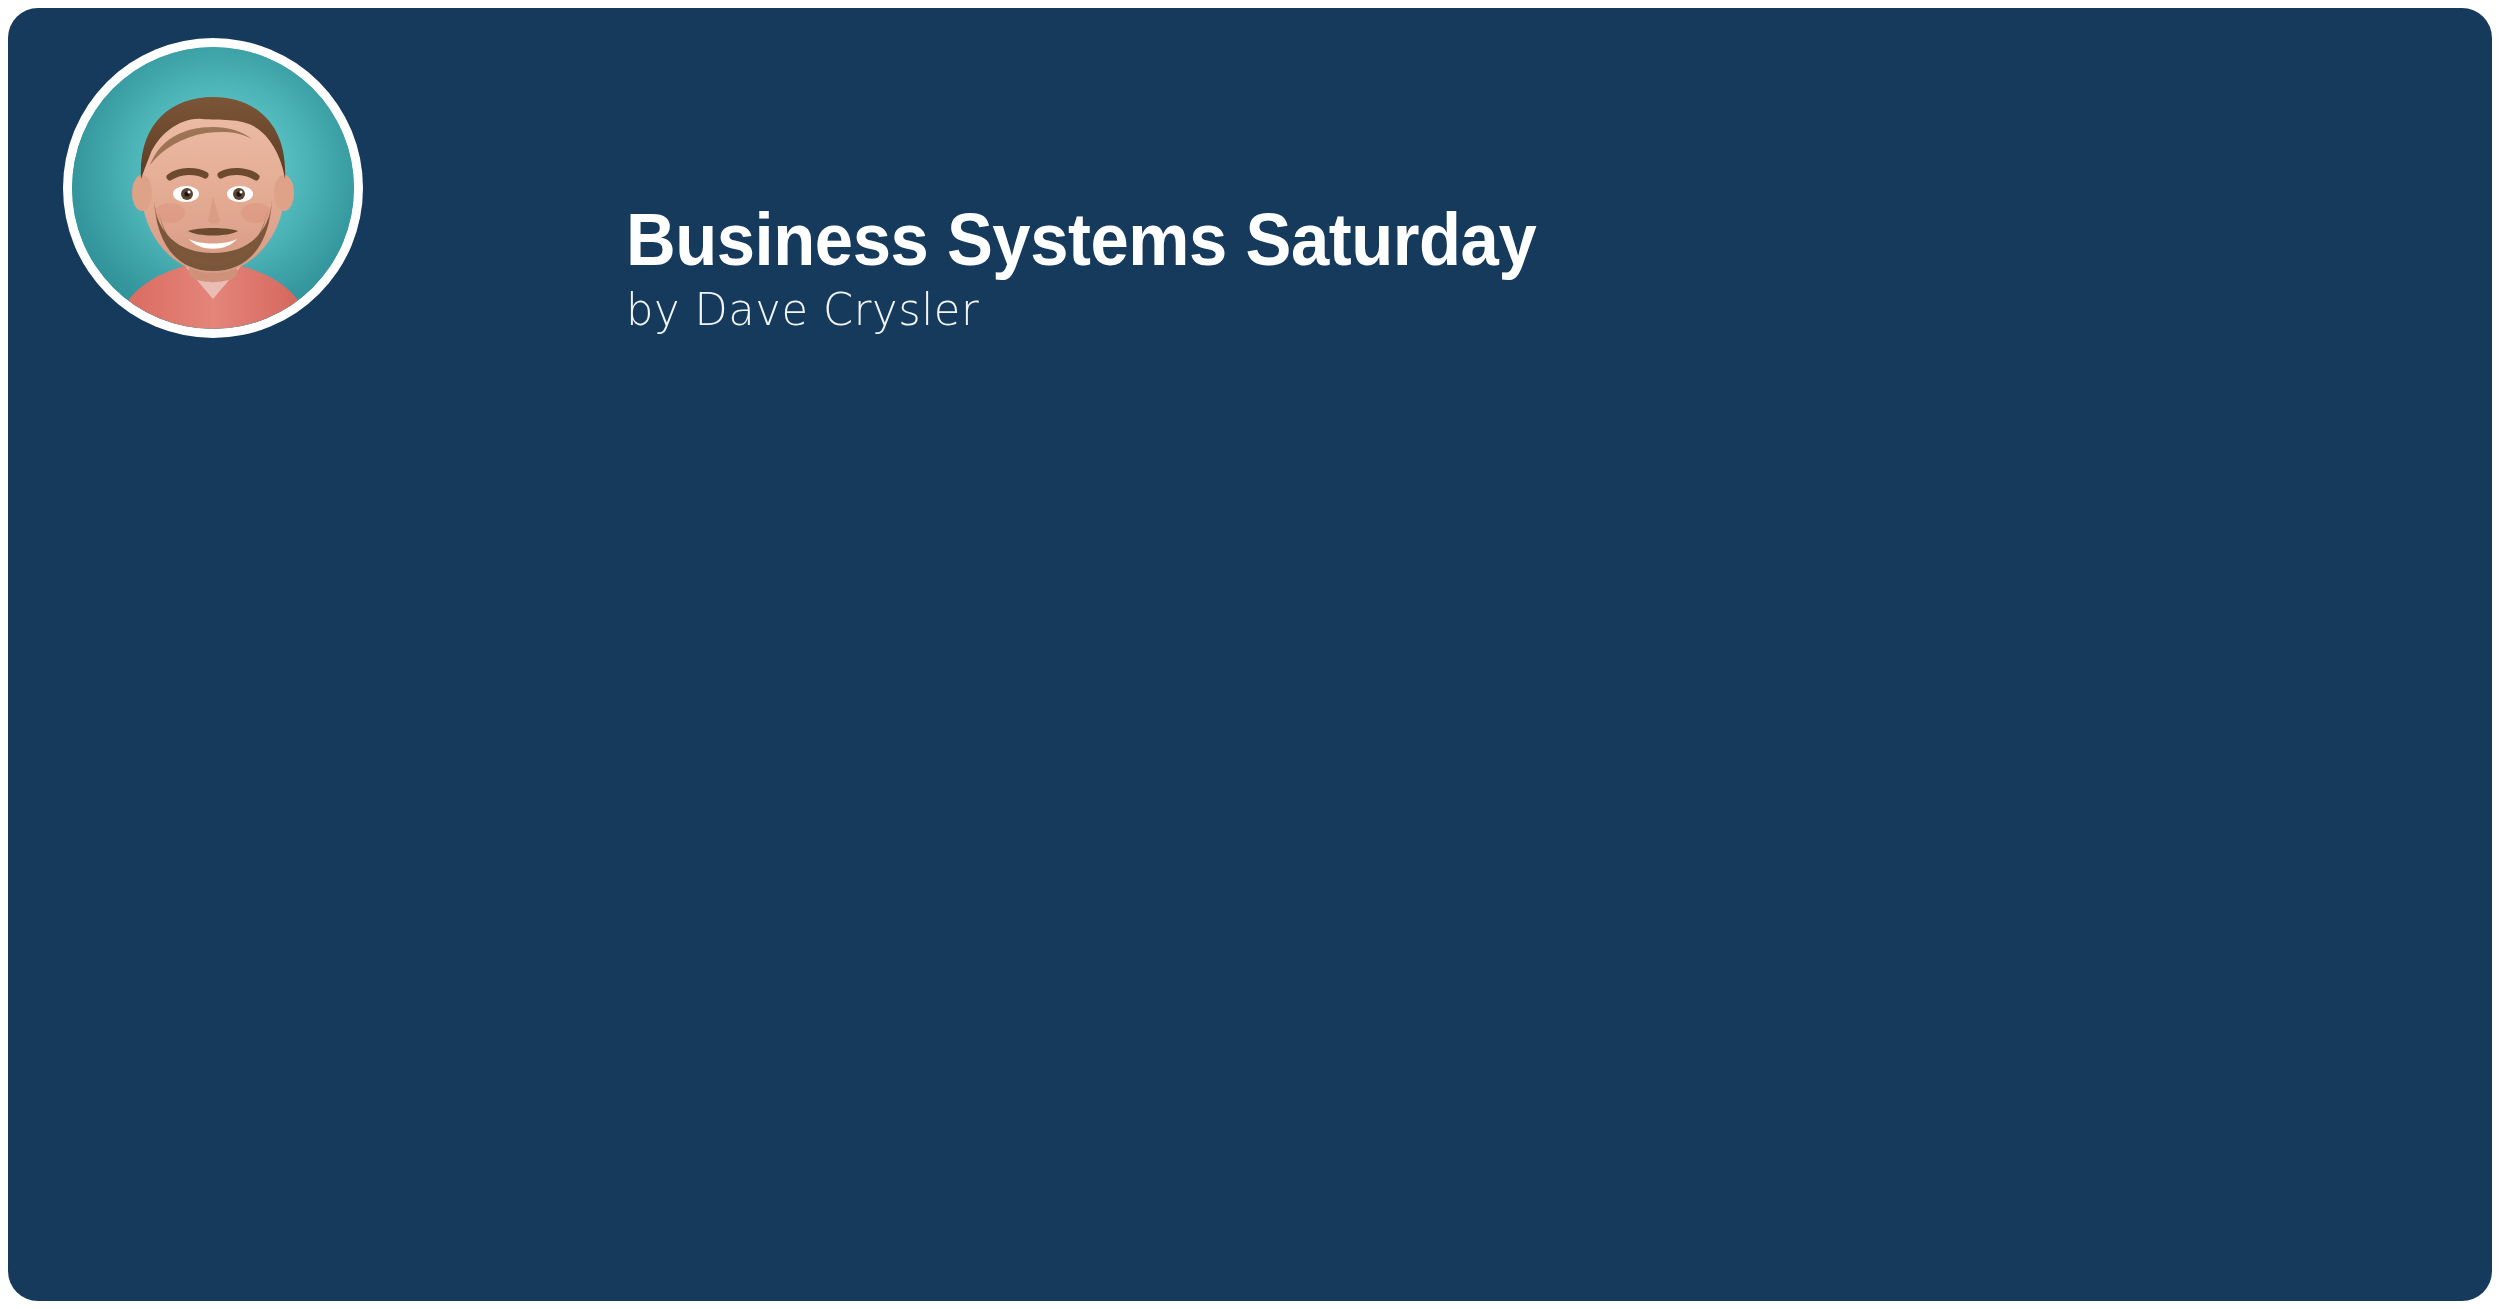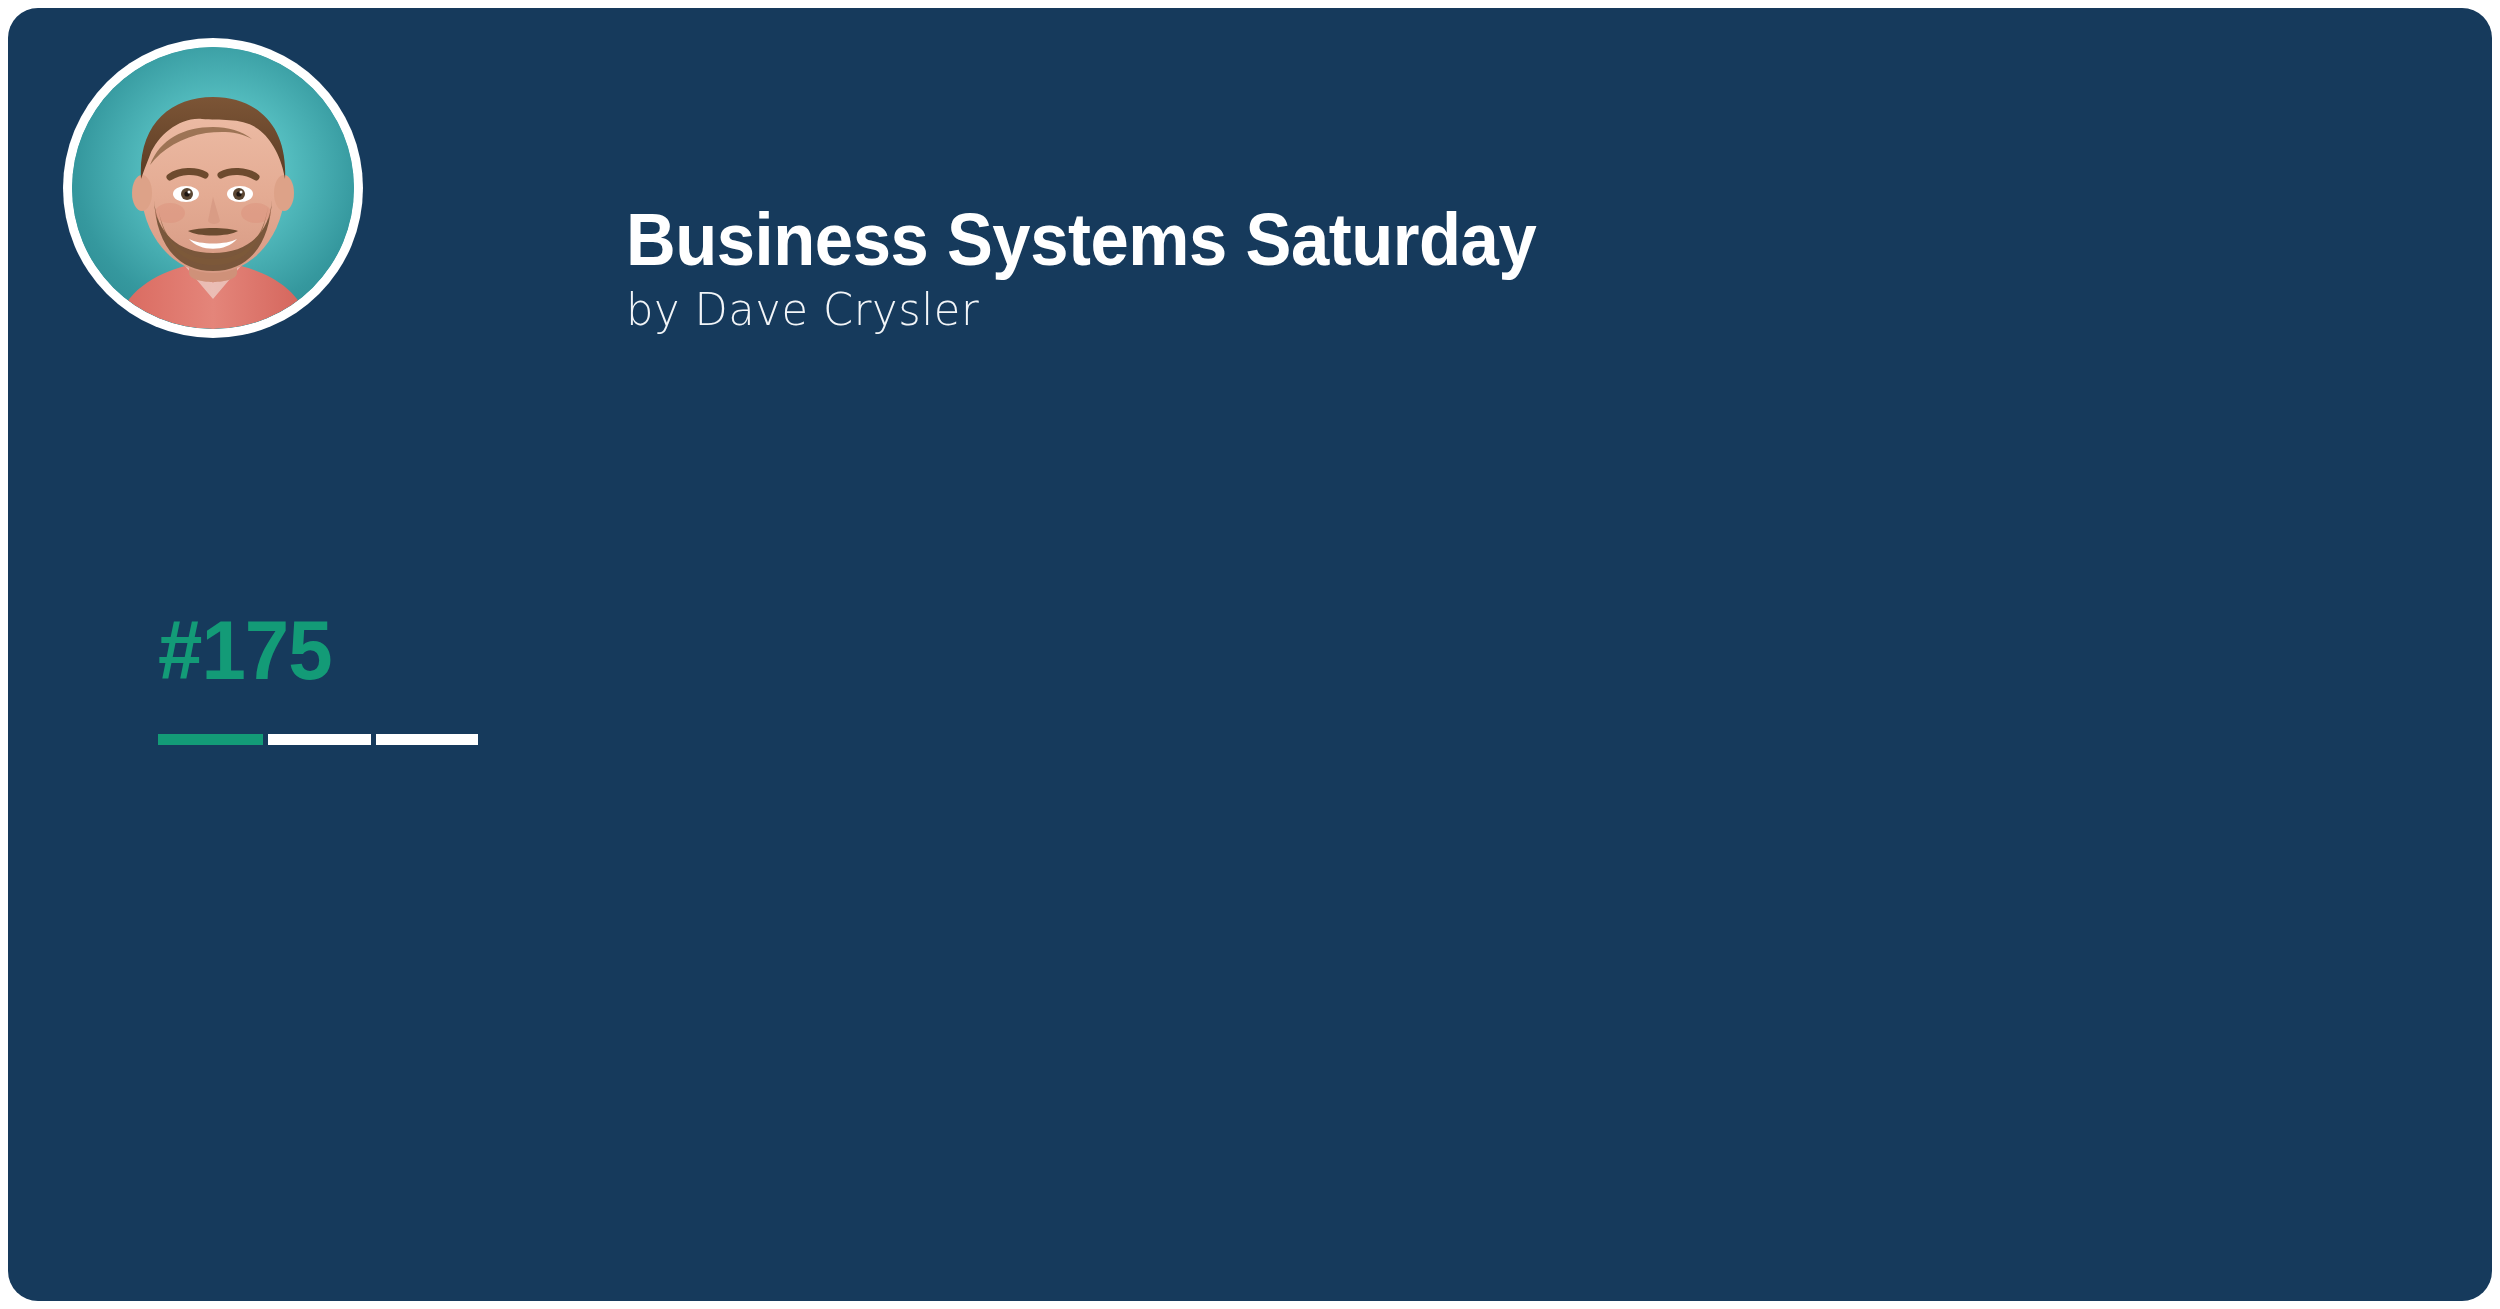--- a/index.html
+++ b/index.html
@@ -238,24 +238,16 @@
           </g>
         </svg>
       </div>
     </div>
 
     <div class="masthead">
       <div class="masthead-title">Business Systems Saturday</div>
       <div class="masthead-byline">by Dave Crysler</div>
     </div>
 
-    <div class="issue-block">
-      <div class="issue-number">#175</div>
-      <div class="issue-rule">
-        <span class="issue-rule-seg filled"></span>
-        <span class="issue-rule-seg empty"></span>
-        <span class="issue-rule-seg empty"></span>
-      </div>
-    </div>
 
 
   </div>
 </div>
 
 </body></html>

